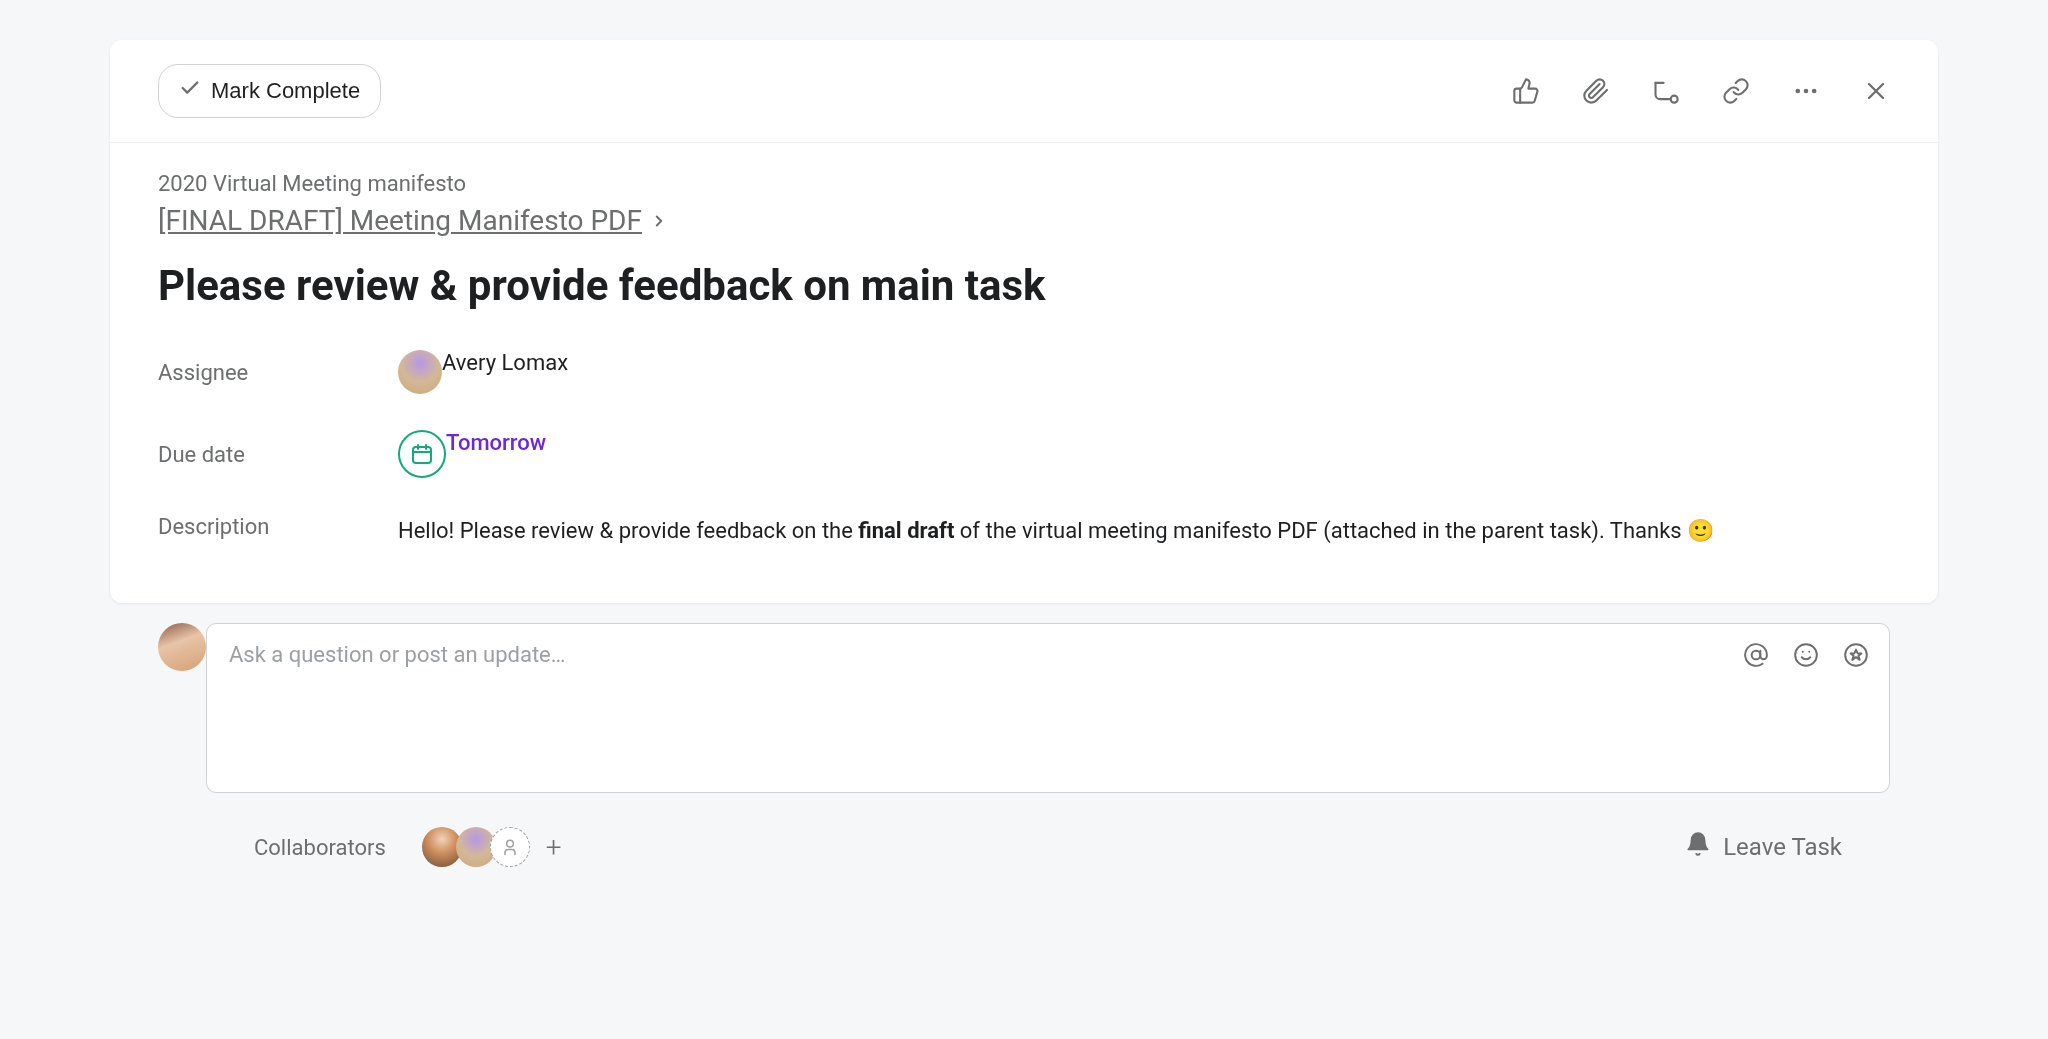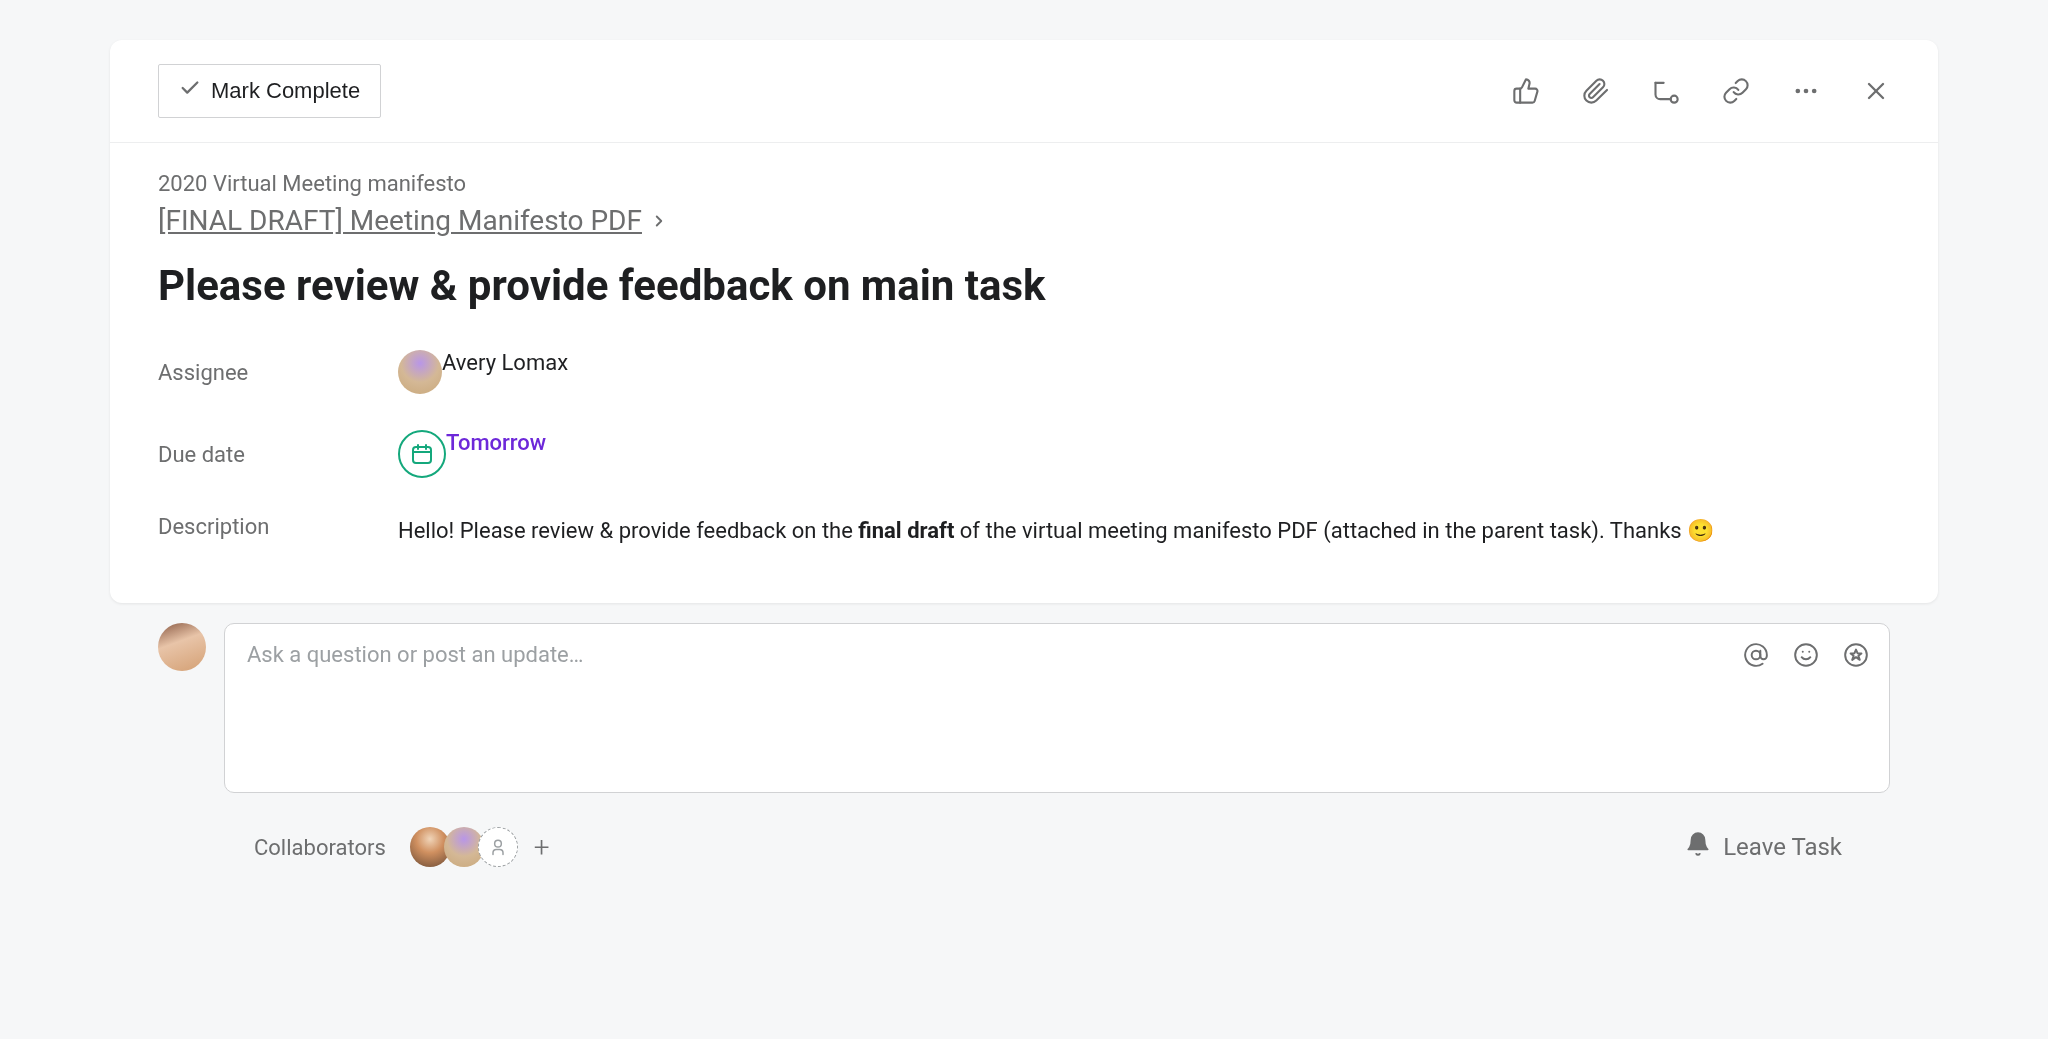--- a/index.html
+++ b/index.html
@@ -26,21 +26,21 @@
       justify-content: space-between;
       padding: 24px 48px;
       border-bottom: 1px solid #edeeef;
     }
     .mc-btn {
       display: inline-flex;
       align-items: center;
       gap: 10px;
       border: 1.5px solid #d1d2d4;
       background: #fff;
-      border-radius: 2px;
+      border-radius: 20px;
       padding: 12px 20px;
       font-size: 22px;
       color: #1e1f21;
       cursor: pointer;
     }
     .toolbar-actions {
       display: flex;
       align-items: center;
       gap: 42px;
       color: #6d6e6f;
@@ -131,21 +131,20 @@
       flex: 1;
     }
     .desc-text .bold {
       font-weight: 700;
     }
     .comment-section {
       padding: 20px 48px 0 48px;
     }
     .comment-row {
       display: flex;
-      gap: 18px;
       align-items: flex-start;
     }
     .commenter-avatar {
       width: 48px;
       height: 48px;
       border-radius: 50%;
       background: linear-gradient(160deg, #8a5a44 0%, #e8c4a8 40%, #d4a074 100%);
       flex-shrink: 0;
     }
     .comment-box {
@@ -179,21 +178,21 @@
     }
     .footer-row {
       display: flex;
       justify-content: space-between;
       align-items: center;
       padding: 34px 48px 0 96px;
     }
     .collab {
       display: flex;
       align-items: center;
-      gap: 24px;
+      gap: 36px;
       color: #6d6e6f;
       font-size: 22px;
     }
     .collab-avatars {
       display: flex;
       align-items: center;
     }
     .collab-avatars > * {
       margin-left: -6px;
     }

